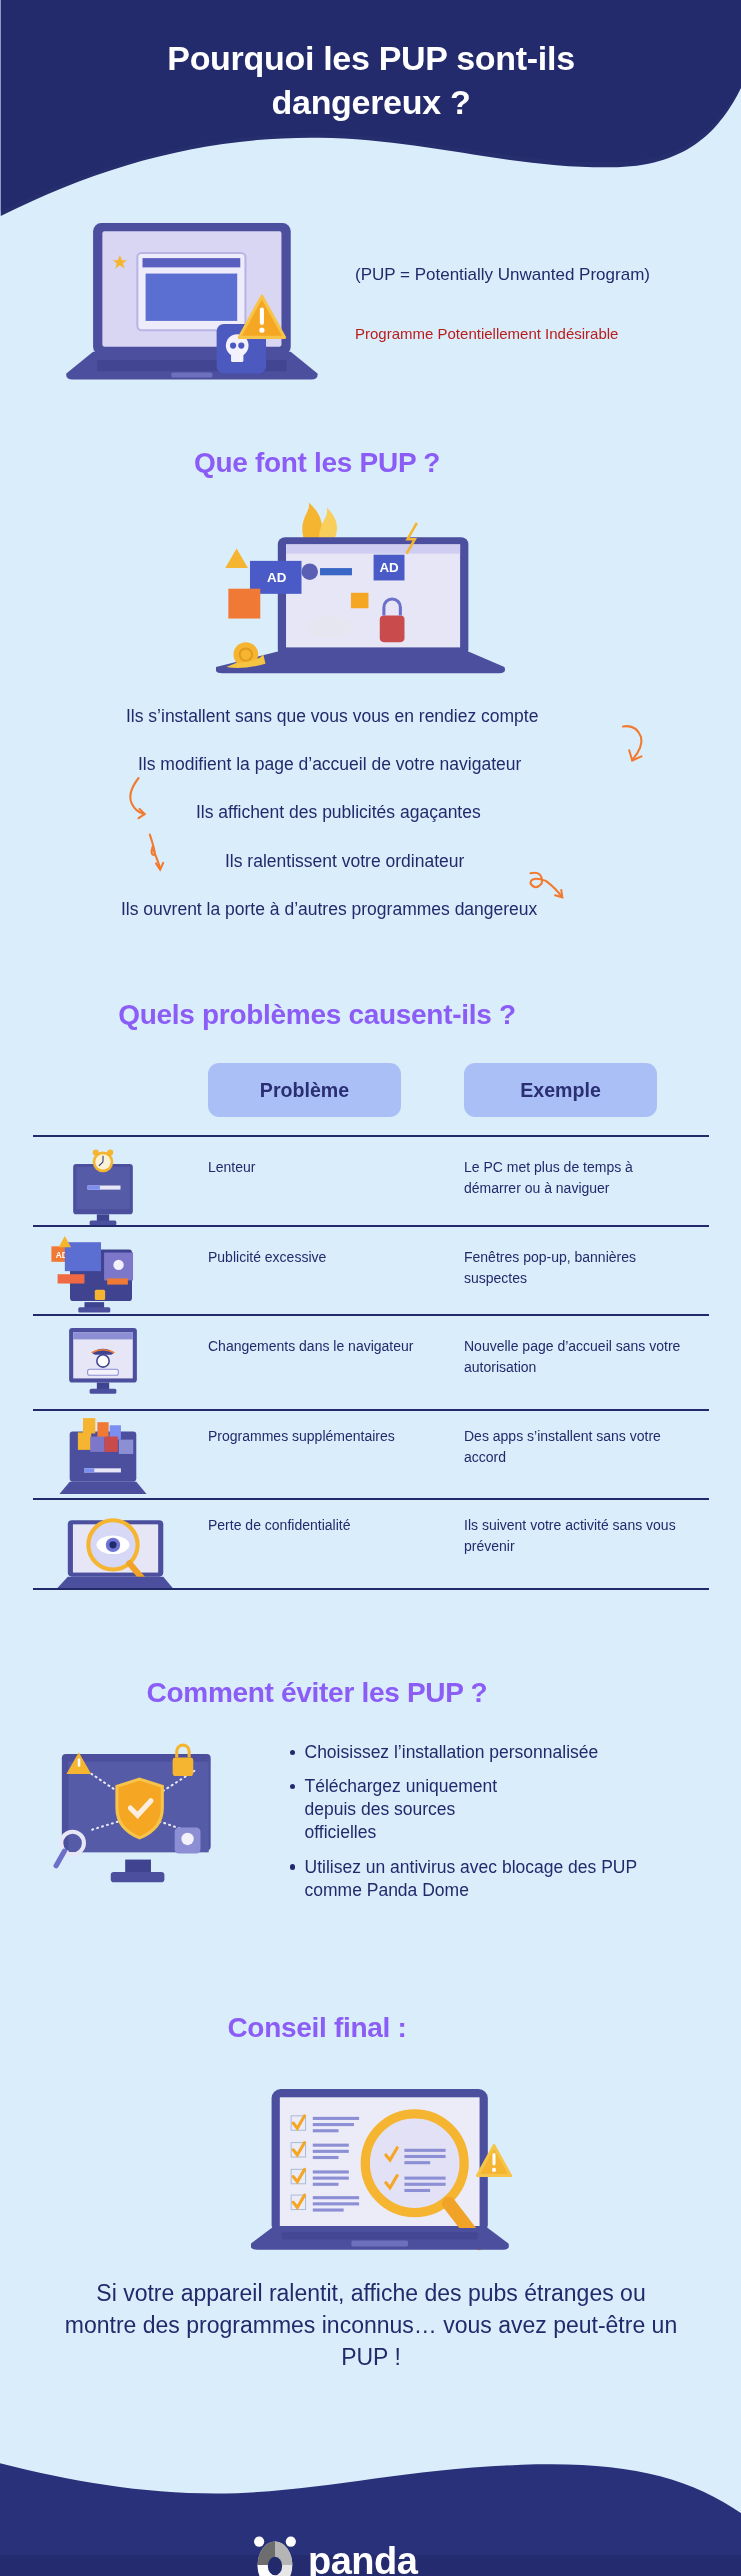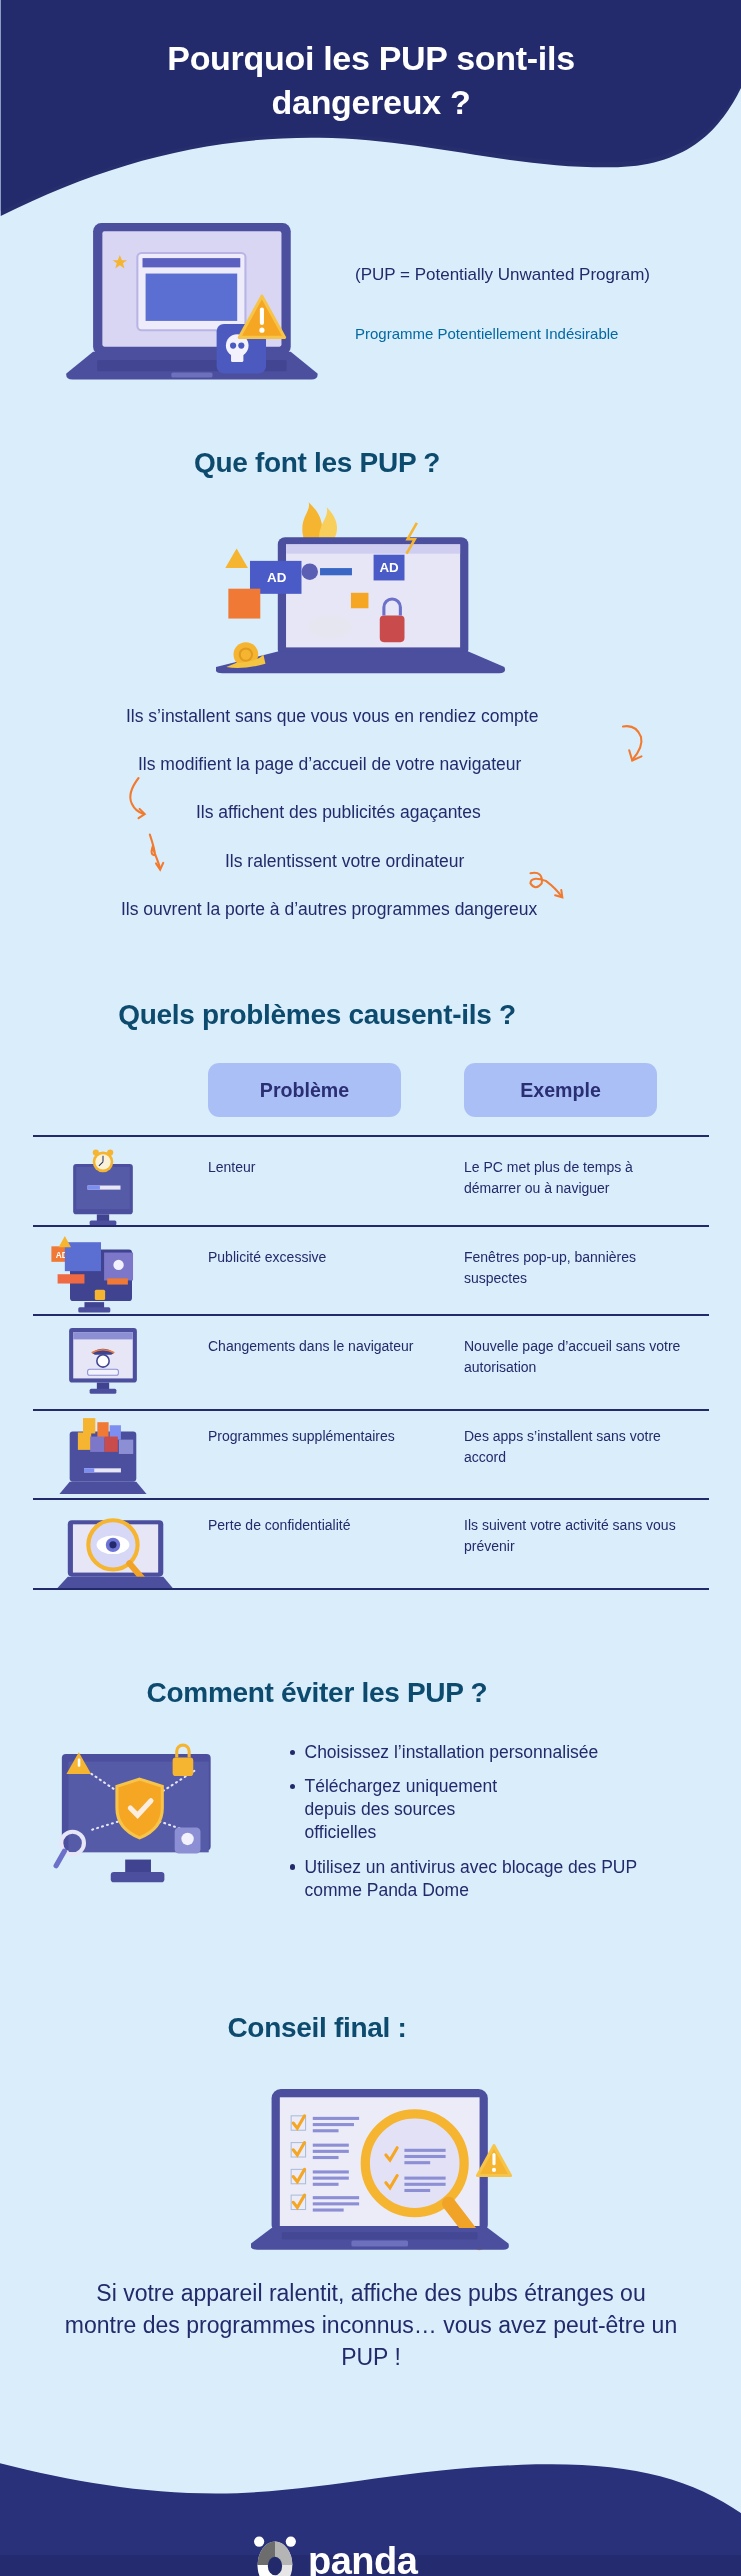--- a/index.html
+++ b/index.html
@@ -25,26 +25,26 @@
     text-align: center; letter-spacing: -0.3px;
   }
 
   
   .intro-def {
     position: absolute; left: 355px; top: 264px; width: 330px;
     font-size: 17px; line-height: 21.6px; color: #232a6b;
   }
   .intro-sub {
     position: absolute; left: 355px; top: 325px; width: 361px;
-    font-size: 15px; color: #0369a1;
+    font-size: 15px; color: #b91c1c;
   }
 
   .section-title {
     position: absolute; left: 0; width: 634px; text-align: center;
-    font-weight: 700; font-size: 28px; color: #0c4a6e; letter-spacing: -0.3px;
+    font-weight: 700; font-size: 28px; color: #8b5cf6; letter-spacing: -0.3px;
   }
 
   .action-line {
     position: absolute; font-size: 17.5px; color: #232a6b; white-space: nowrap;
   }
 
   
   .col-head {
     position: absolute; top: 1063px; height: 54px; width: 193px;
     background: #abbff7; border-radius: 11.3px;

